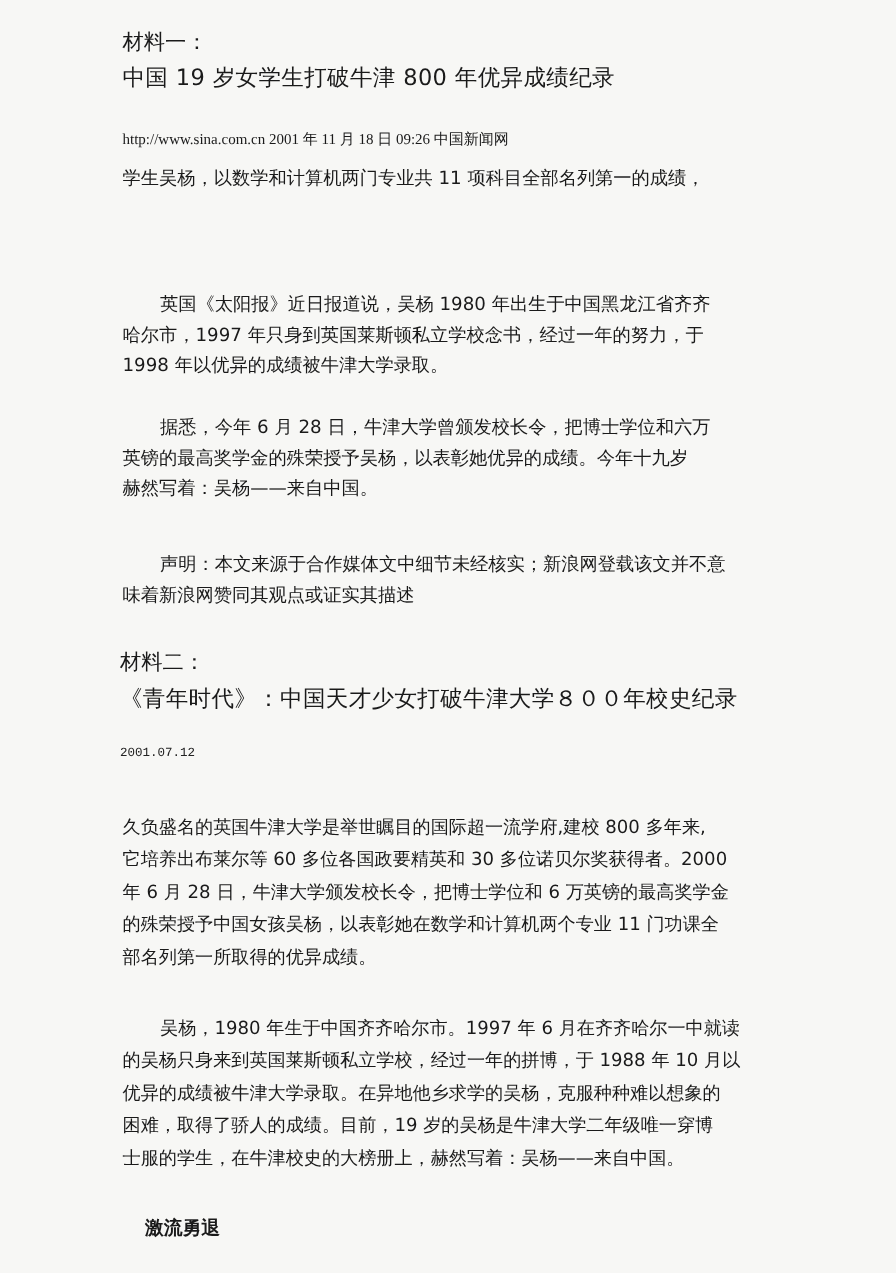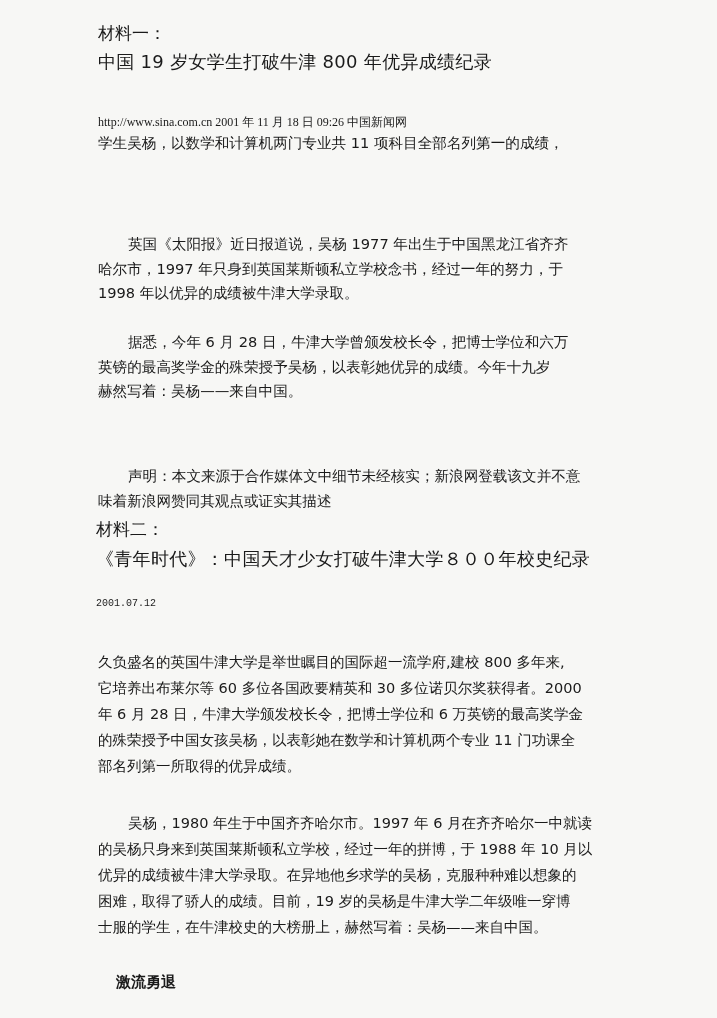--- a/index.html
+++ b/index.html
@@ -22,39 +22,39 @@
   .para2 { line-height: 26px; font-size: 14.5px; }
   .bold { font-weight: bold; }
 </style>
 </head>
 <body>
 
 <div class="page">
 
   <div class="abs label" style="left:77px; top:22px;">材料一：</div>
   <div class="abs title" style="left:77px; top:50px;">中国 19 岁女学生打破牛津 800 年优异成绩纪录</div>
-  <div class="abs meta" style="left:77px; top:114px;">http://www.sina.com.cn 2001 年 11 月 18 日 09:26  中国新闻网</div>
+  <div class="abs meta" style="left:77px; top:103px;">http://www.sina.com.cn 2001 年 11 月 18 日 09:26  中国新闻网</div>
 
   <div class="para" style="top:131px;">
     <span class="line">学生吴杨，以数学和计算机两门专业共 11 项科目全部名列第一的成绩，</span>
   </div>
 
   <div class="para" style="top:232px;">
-    <span class="line indent">英国《太阳报》近日报道说，吴杨 1977 年出生于中国黑龙江省齐齐</span>
+    <span class="line indent">英国《太阳报》近日报道说，吴杨 1980 年出生于中国黑龙江省齐齐</span>
     <span class="line">哈尔市，1997 年只身到英国莱斯顿私立学校念书，经过一年的努力，于</span>
     <span class="line">1998 年以优异的成绩被牛津大学录取。</span>
   </div>
 
   <div class="para" style="top:330px;">
     <span class="line indent">据悉，今年 6 月 28 日，牛津大学曾颁发校长令，把博士学位和六万</span>
     <span class="line">英镑的最高奖学金的殊荣授予吴杨，以表彰她优异的成绩。今年十九岁</span>
     <span class="line">赫然写着：吴杨——来自中国。</span>
   </div>
 
-  <div class="para" style="top:464px;">
+  <div class="para" style="top:440px;">
     <span class="line indent">声明：本文来源于合作媒体文中细节未经核实；新浪网登载该文并不意</span>
     <span class="line">味着新浪网赞同其观点或证实其描述</span>
   </div>
 
   <div class="abs label" style="left:75px; top:518px;">材料二：</div>
   <div class="abs title" style="left:75px; top:547px;">《青年时代》：中国天才少女打破牛津大学８００年校史纪录</div>
   <div class="abs meta2" style="left:75px; top:598px;">2001.07.12</div>
 
   <div class="para para2" style="top:649px;">
     <span class="line">久负盛名的英国牛津大学是举世瞩目的国际超一流学府,建校 800 多年来,</span>

